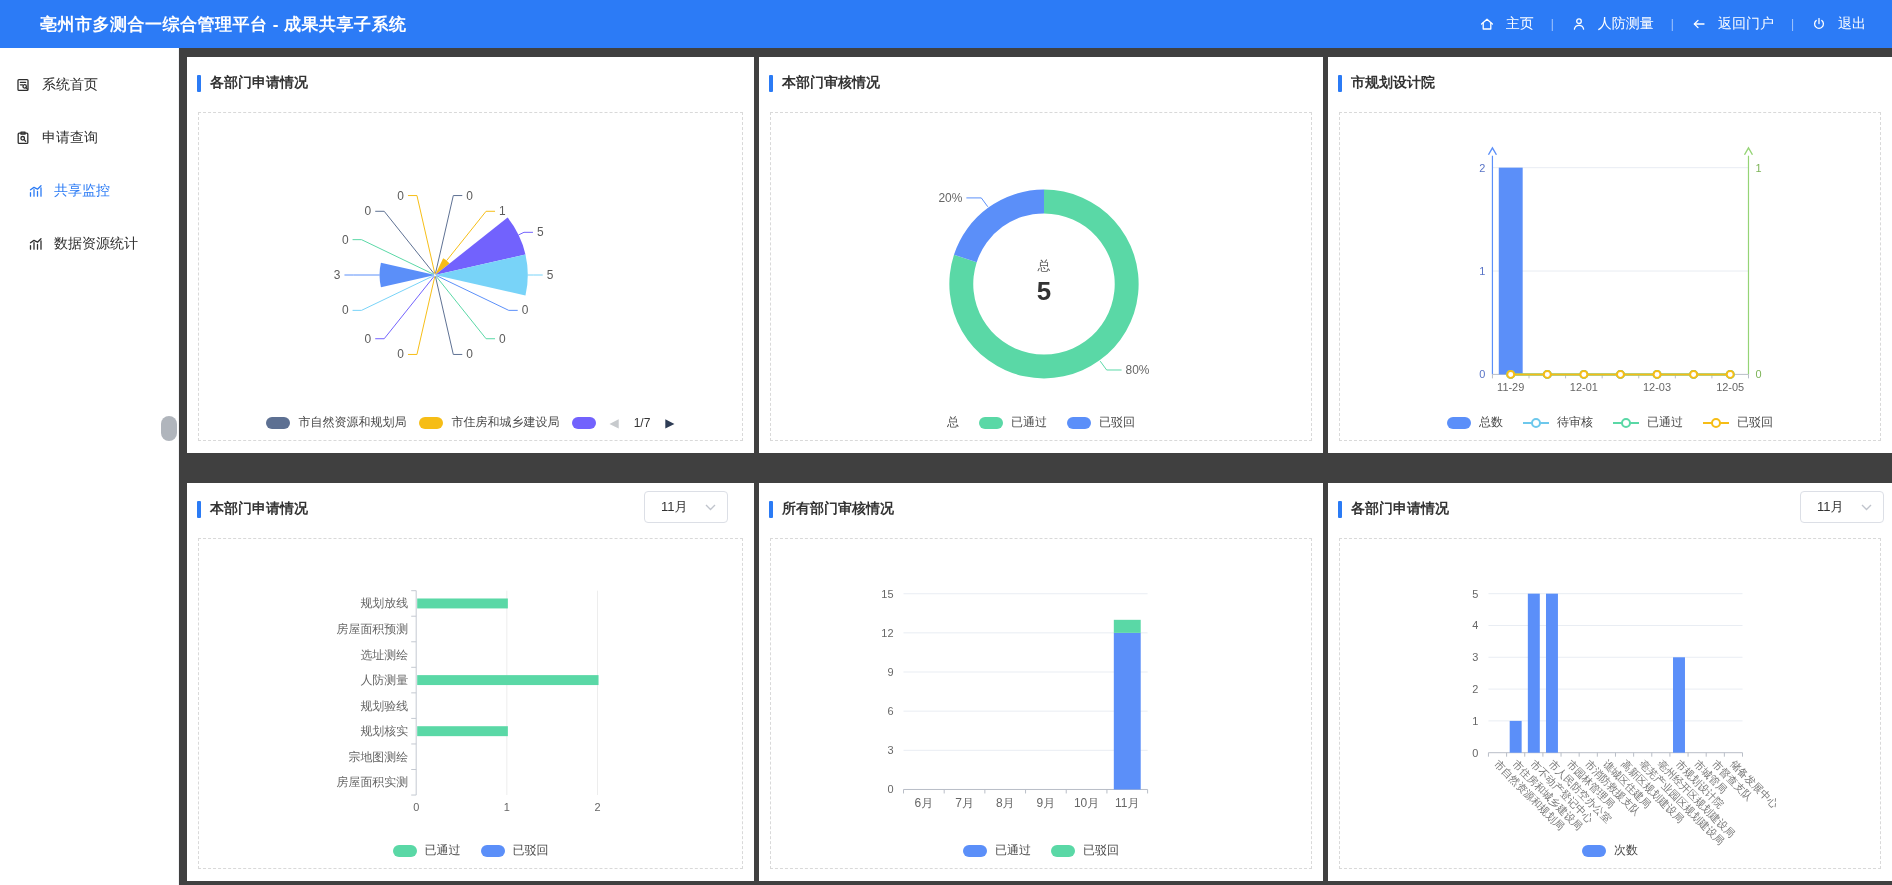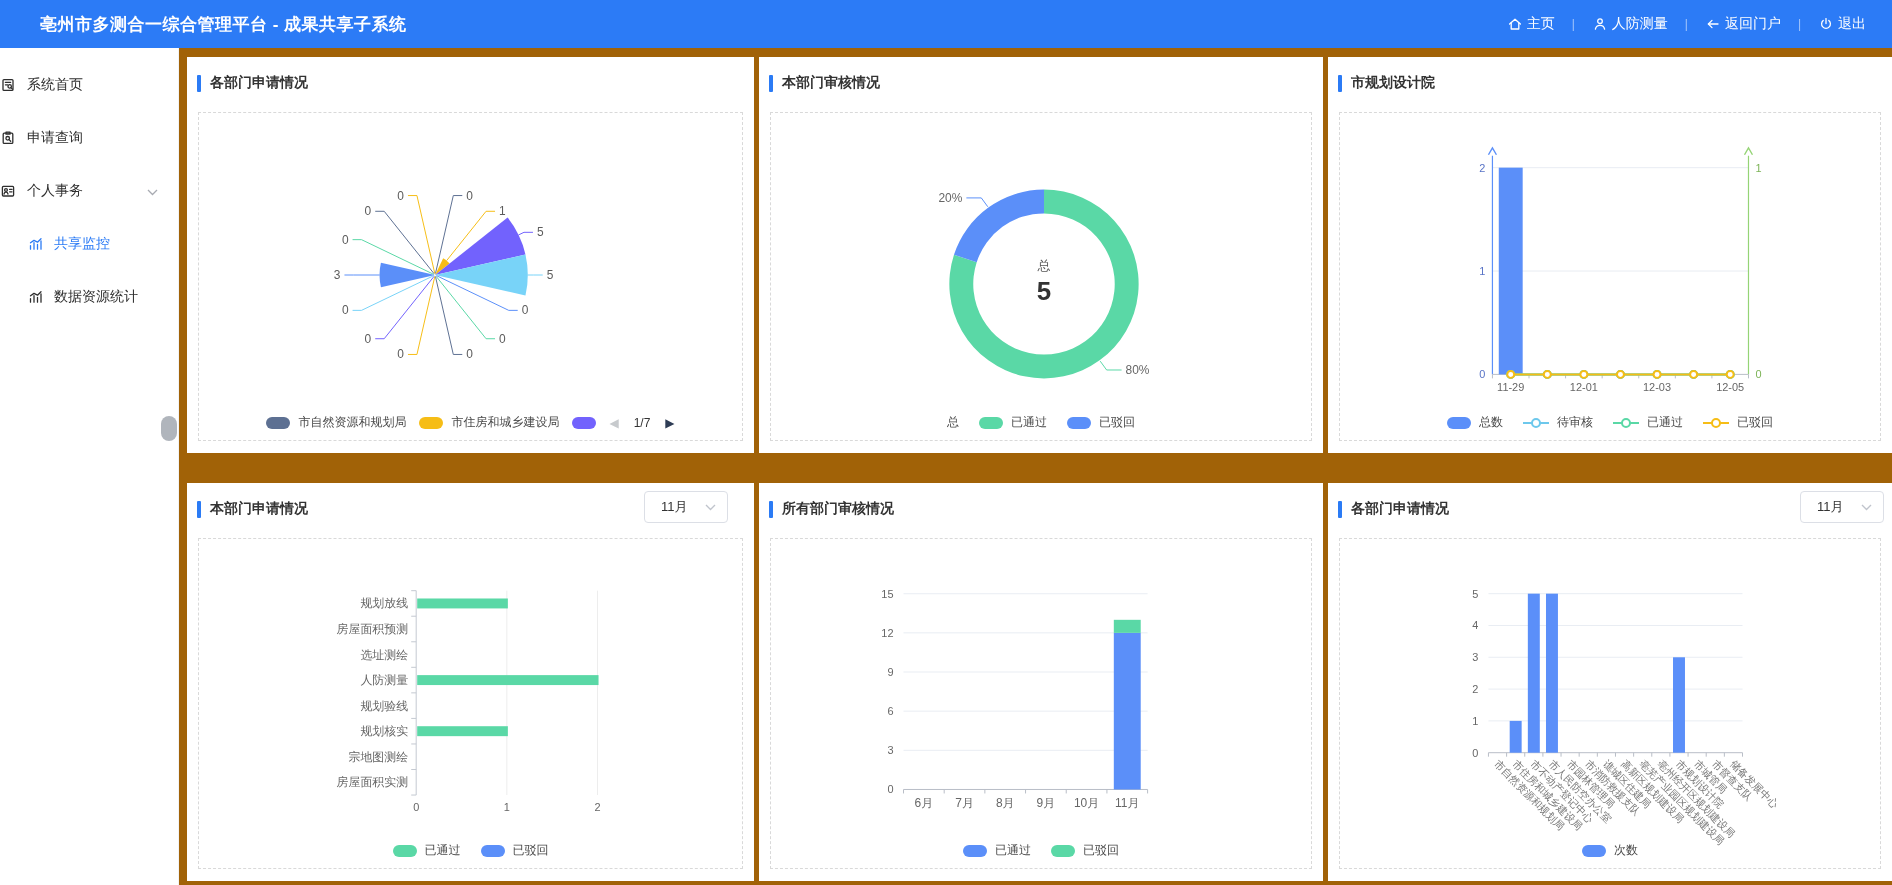--- a/index.html
+++ b/index.html
@@ -3,35 +3,35 @@
 <meta charset="utf-8">
 <style>
   html,body{margin:0;padding:0;}
   body{width:1892px;height:885px;position:relative;overflow:hidden;
        font-family:"Liberation Sans","DejaVu Sans",sans-serif;background:#f2f3f5;}
   
   .header{position:absolute;top:0;left:0;right:0;height:48px;background:#2c7bf6;
           display:flex;align-items:center;color:#fff;z-index:5;}
   .header-title{margin-left:40px;font-size:17px;font-weight:bold;letter-spacing:.5px;}
   .header-nav{margin-left:auto;margin-right:26px;display:flex;align-items:center;font-size:14px;}
-  .nav-item{display:flex;align-items:center;gap:4px;cursor:pointer;white-space:nowrap;}
+  .nav-item{display:flex;align-items:center;gap:11px;cursor:pointer;white-space:nowrap;}
   .nav-sep{margin:0 17px;opacity:.55;font-size:12px;}
   .ic{width:16px;height:16px;display:block;}
   .ic *{fill:none;stroke:currentColor;stroke-width:1.3;stroke-linecap:round;stroke-linejoin:round;}
   
   .sidebar{position:absolute;top:48px;left:0;width:178px;bottom:0;background:#fff;padding-top:10px;box-sizing:border-box;}
-  .side-item{height:53px;display:flex;align-items:center;gap:11px;
+  .side-item{height:53px;display:flex;align-items:center;padding-left:15px;gap:11px;
              font-size:14px;color:#2e2e2e;cursor:pointer;position:relative;}
   .side-item.sub{padding-left:27px;}
   .side-item.active{color:#2b7bf5;}
   .side-chevron{position:absolute;right:20px;color:#a8abb2;}
   .scroll-thumb{position:absolute;left:161px;top:416px;width:16px;height:25px;
                 background:#b0b5bc;border-radius:8px;cursor:pointer;z-index:4;}
   
-  .content{position:absolute;left:179px;top:48px;right:0;bottom:0;background:#a16207;}
+  .content{position:absolute;left:179px;top:48px;right:0;bottom:0;background:#404040;}
   .card{position:absolute;background:#fff;}
   #card1{left:8px;top:9px;width:567px;height:396px;}
   #card2{left:580px;top:9px;width:564px;height:396px;}
   #card3{left:1149px;top:9px;width:564px;height:396px;}
   #card4{left:8px;top:435px;width:567px;height:398px;}
   #card5{left:580px;top:435px;width:564px;height:398px;}
   #card6{left:1149px;top:435px;width:564px;height:398px;}
   .card-head{position:absolute;top:17px;left:10px;display:flex;align-items:center;gap:9px;}
   .title-bar{width:4px;height:17px;background:#2b7bf5;border-radius:1px;}
   .card-title{font-size:14px;font-weight:bold;color:#333;}
@@ -122,34 +122,20 @@
     <div class="side-item">
       <span>
         <svg class="ic" viewBox="0 0 16 16">
           <rect x="3.2" y="3.2" width="9.6" height="10.2" rx="1"></rect>
           <path d="M6 2.2h4v2H6z"></path>
           <circle cx="7.7" cy="8.3" r="1.8"></circle>
           <path d="M9 9.6l1.7 1.7"></path>
         </svg>
       </span>
       <span>申请查询</span>
-    </div>
-    <div class="side-item">
-      <span>
-        <svg class="ic" viewBox="0 0 16 16">
-          <rect x="2.4" y="3.4" width="11.2" height="9.6" rx="1"></rect>
-          <circle cx="6" cy="7" r="1.4"></circle>
-          <path d="M4 11c.3-1.2 1-1.8 2-1.8s1.7.6 2 1.8"></path>
-          <path d="M9.6 6.4h2.4M9.6 8.8h2.4"></path>
-        </svg>
-      </span>
-      <span>个人事务</span>
-      <span class="side-chevron"><svg width="11" height="7" viewBox="0 0 11 7">
-          <polyline points="1,1 5.5,5.5 10,1" fill="none" stroke="currentColor" stroke-width="1.3"></polyline>
-        </svg></span>
     </div>
     <div class="side-item sub active">
       <span>
         <svg class="ic" viewBox="0 0 16 16">
           <path d="M3.5 13.2V9.6M7 13.2V6.6M10.5 13.2V8.4M14 13.2V5"></path>
           <path d="M3.5 6.8 7 4.4l3.5 1.8L14 2.8"></path>
         </svg>
       </span>
       <span>共享监控</span>
     </div>

